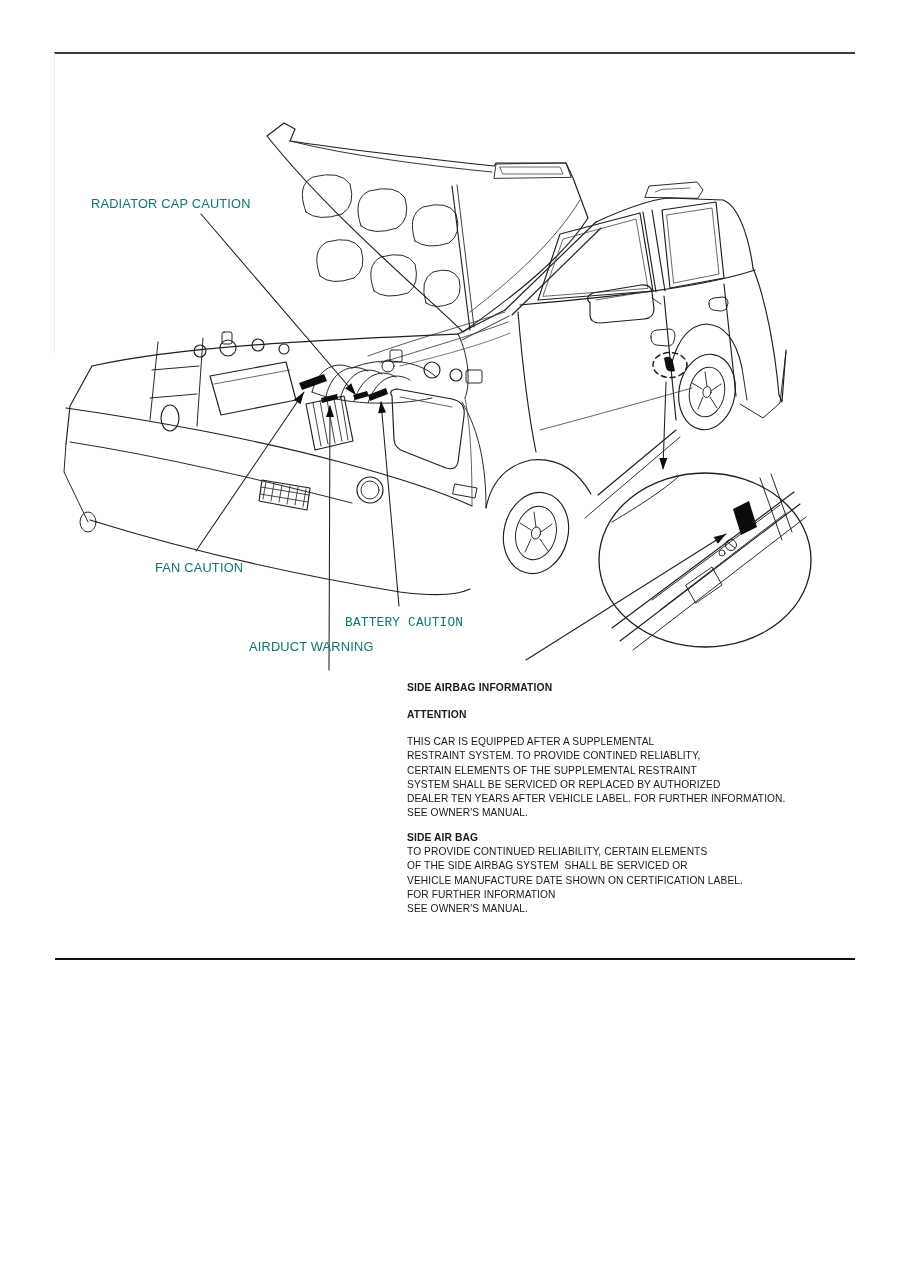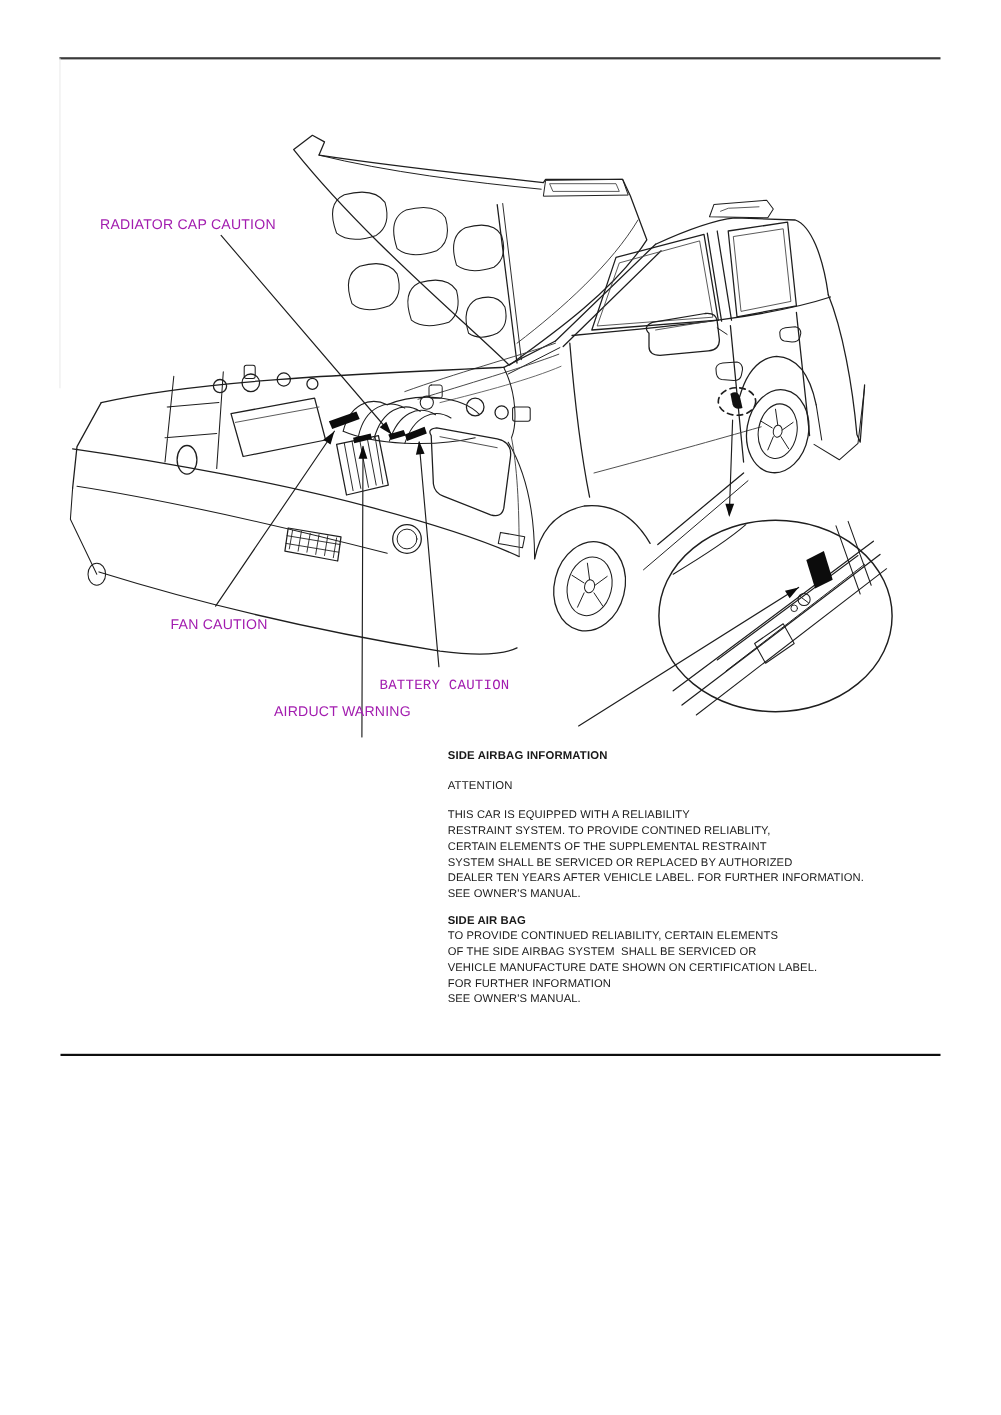--- a/index.html
+++ b/index.html
@@ -4,24 +4,24 @@
 <style>
   html,body{margin:0;padding:0;background:#ffffff;}
   #page{position:relative;width:910px;height:1286px;background:#ffffff;overflow:hidden;
         font-family:"Liberation Sans","DejaVu Sans",sans-serif;color:#141414;}
   .rule{position:absolute;background:#222;}
   #rule-top{left:54px;top:52px;width:801px;height:2px;background:#3a3a3a;}
   #rule-bottom{left:55px;top:958px;width:800px;height:2px;background:#0e0e0e;}
   #figure-left-edge{position:absolute;left:54px;top:53px;width:1px;height:300px;background:#ececec;}
   #art{position:absolute;left:0;top:0;}
   .callout{position:absolute;font-size:12.8px;font-weight:400;letter-spacing:.2px;
-           color:#a21caf;white-space:nowrap;}
+           color:#0f766e;white-space:nowrap;}
   #info-block{position:absolute;left:407px;top:662px;width:430px;color:#191919;margin-top:20px;}
   .ib-title{font-size:10.3px;font-weight:bold;letter-spacing:.15px;margin:0 0 16px 0;line-height:11px;white-space:pre;}
-  .ib-attention{font-size:10.3px;font-weight:normal;letter-spacing:.15px;margin:0 0 15px 0;line-height:11px;white-space:pre;}
+  .ib-attention{font-size:10.3px;font-weight:bold;letter-spacing:.15px;margin:0 0 15px 0;line-height:11px;white-space:pre;}
   .ib-heading{font-size:10.3px;font-weight:bold;letter-spacing:.1px;line-height:14.3px;white-space:pre;}
   .tline{font-size:10.2px;line-height:14.3px;letter-spacing:.1px;white-space:pre;}
   .ib-sec2{margin-top:10px;}
 </style>
 </head>
 <body>
 
 <div id="page">
 
   <div id="rule-top" class="rule"></div>
@@ -214,21 +214,21 @@
   <div class="callout" style="left:91px;top:196px;">RADIATOR CAP CAUTION</div>
   <div class="callout" style="left:155px;top:560px;">FAN CAUTION</div>
   <div class="callout" style="left:345px;top:615px;font-family:Liberation Mono, monospace;">BATTERY CAUTION</div>
   <div class="callout" style="left:249px;top:639px;">AIRDUCT WARNING</div>
 
   <div id="info-block">
     <div class="ib-title">SIDE AIRBAG INFORMATION</div>
     <div class="ib-attention">ATTENTION</div>
 
     <div>
-      <div class="tline">THIS CAR IS EQUIPPED WITH A RELIABILITY</div>
+      <div class="tline">THIS CAR IS EQUIPPED AFTER A SUPPLEMENTAL</div>
       <div class="tline">RESTRAINT SYSTEM. TO PROVIDE CONTINED RELIABLITY,</div>
       <div class="tline">CERTAIN ELEMENTS OF THE SUPPLEMENTAL RESTRAINT</div>
       <div class="tline">SYSTEM SHALL BE SERVICED OR REPLACED BY AUTHORIZED</div>
       <div class="tline">DEALER TEN YEARS AFTER VEHICLE LABEL. FOR FURTHER INFORMATION.</div>
       <div class="tline">SEE OWNER'S MANUAL.</div>
     </div>
 
     <div class="ib-sec2">
       <div class="ib-heading">SIDE AIR BAG</div>
       <div class="tline">TO PROVIDE CONTINUED RELIABILITY, CERTAIN ELEMENTS</div>

